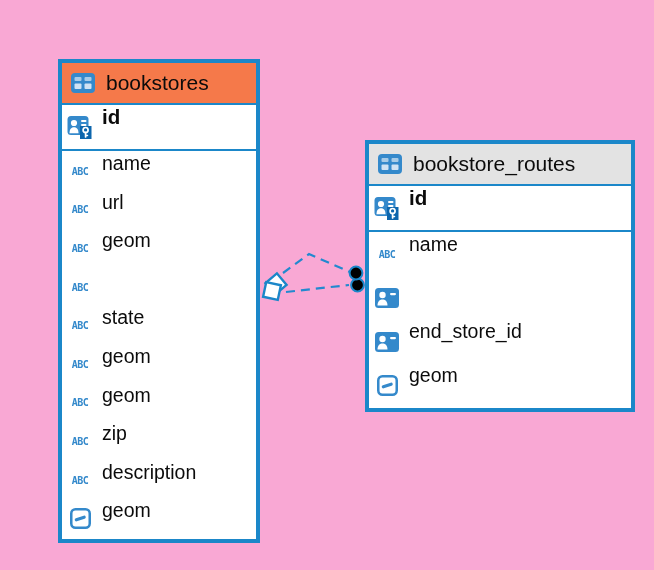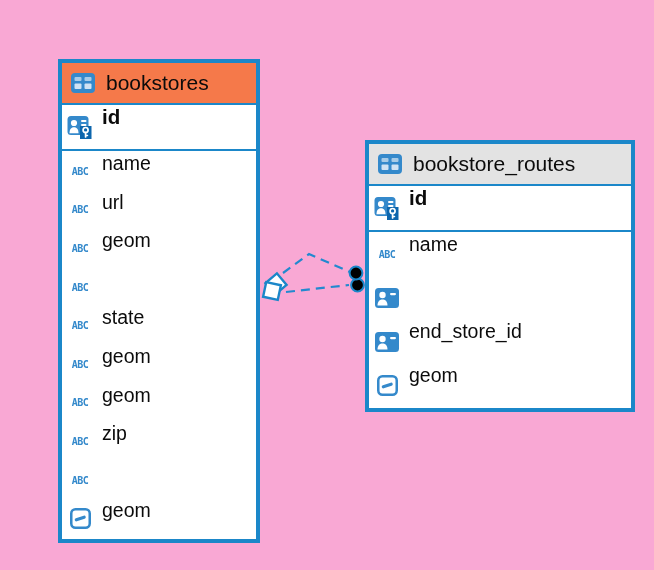--- a/index.html
+++ b/index.html
@@ -116,20 +116,21 @@
         <div class="row">
           <span class="icon-box">
             <span class="abc">ABC</span>
           </span>
           <span class="col-name">zip</span>
         </div>
         <div class="row">
           <span class="icon-box">
             <span class="abc">ABC</span>
           </span>
+          <span class="col-name">description</span>
         </div>
         <div class="row">
           <span class="icon-box">
             <svg width="21" height="21" viewBox="0 0 20 20">
               <rect x="1.2" y="1.2" width="17.6" height="17.6" rx="4" fill="#ffffff" stroke="#3489cb" stroke-width="2.4"></rect>
               <line x1="6" y1="11.2" x2="13.5" y2="8.8" stroke="#3489cb" stroke-width="3" stroke-linecap="round"></line>
             </svg>
           </span>
           <span class="col-name">geom</span>
         </div>

